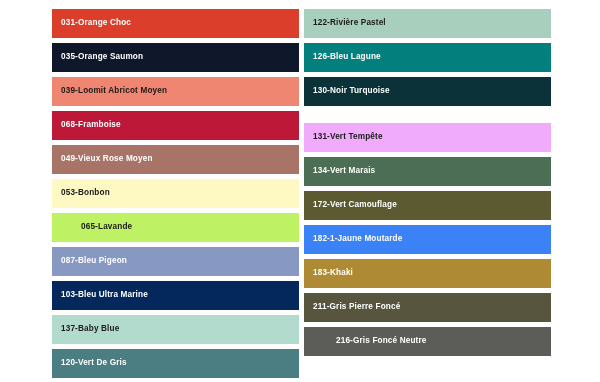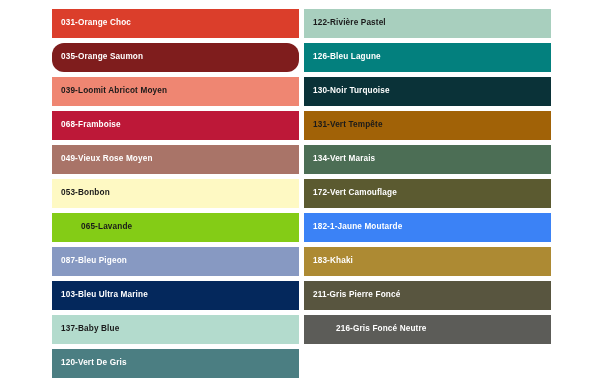--- a/index.html
+++ b/index.html
@@ -60,36 +60,36 @@
 </style>
 </head>
 <body>
 
 <div id="palette-board">
   <div class="palette-columns">
     <div class="palette-column">
         <div class="swatch" style="background: rgb(219, 62, 43);">
           <span class="swatch-label light-text">031-Orange Choc</span>
         </div>
-        <div class="swatch" style="background: #7f1d1d; border-radius: 12px;">
+        <div class="swatch" style="background: #0f172a;">
           <span class="swatch-label light-text">035-Orange Saumon</span>
         </div>
         <div class="swatch" style="background: rgb(239, 134, 114);">
           <span class="swatch-label dark-text">039-Loomit Abricot Moyen</span>
         </div>
         <div class="swatch" style="background: rgb(189, 24, 56);">
           <span class="swatch-label light-text">068-Framboise</span>
         </div>
         <div class="swatch" style="background: rgb(169, 116, 104);">
           <span class="swatch-label light-text">049-Vieux Rose Moyen</span>
         </div>
         <div class="swatch" style="background: #fef9c3;">
           <span class="swatch-label dark-text">053-Bonbon</span>
         </div>
-        <div class="swatch" style="background: #84cc16; padding-left: 29px;">
+        <div class="swatch" style="background: #bef264; padding-left: 29px;">
           <span class="swatch-label dark-text">065-Lavande</span>
         </div>
         <div class="swatch" style="background: rgb(135, 153, 194);">
           <span class="swatch-label light-text">087-Bleu Pigeon</span>
         </div>
         <div class="swatch" style="background: rgb(4, 40, 92);">
           <span class="swatch-label light-text">103-Bleu Ultra Marine</span>
         </div>
         <div class="swatch" style="background: rgb(179, 219, 205);">
           <span class="swatch-label dark-text">137-Baby Blue</span>
@@ -101,21 +101,21 @@
     <div class="palette-column">
         <div class="swatch" style="background: rgb(168, 207, 190);">
           <span class="swatch-label dark-text">122-Rivière Pastel</span>
         </div>
         <div class="swatch" style="background: rgb(3, 128, 126);">
           <span class="swatch-label light-text">126-Bleu Lagune</span>
         </div>
         <div class="swatch" style="background: rgb(10, 50, 56);">
           <span class="swatch-label light-text">130-Noir Turquoise</span>
         </div>
-        <div class="swatch" style="background: #a16207;">
+        <div class="swatch" style="background: #f0abfc; margin-top: 12px;">
           <span class="swatch-label dark-text">131-Vert Tempête</span>
         </div>
         <div class="swatch" style="background: rgb(76, 110, 85);">
           <span class="swatch-label light-text">134-Vert Marais</span>
         </div>
         <div class="swatch" style="background: rgb(91, 90, 48);">
           <span class="swatch-label light-text">172-Vert Camouflage</span>
         </div>
         <div class="swatch" style="background: #3b82f6;">
           <span class="swatch-label light-text">182-1-Jaune Moutarde</span>

